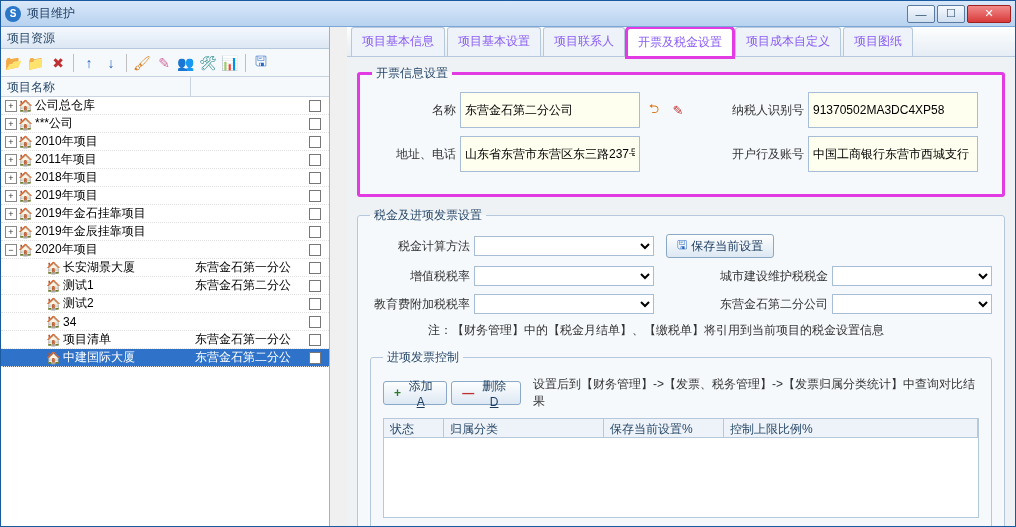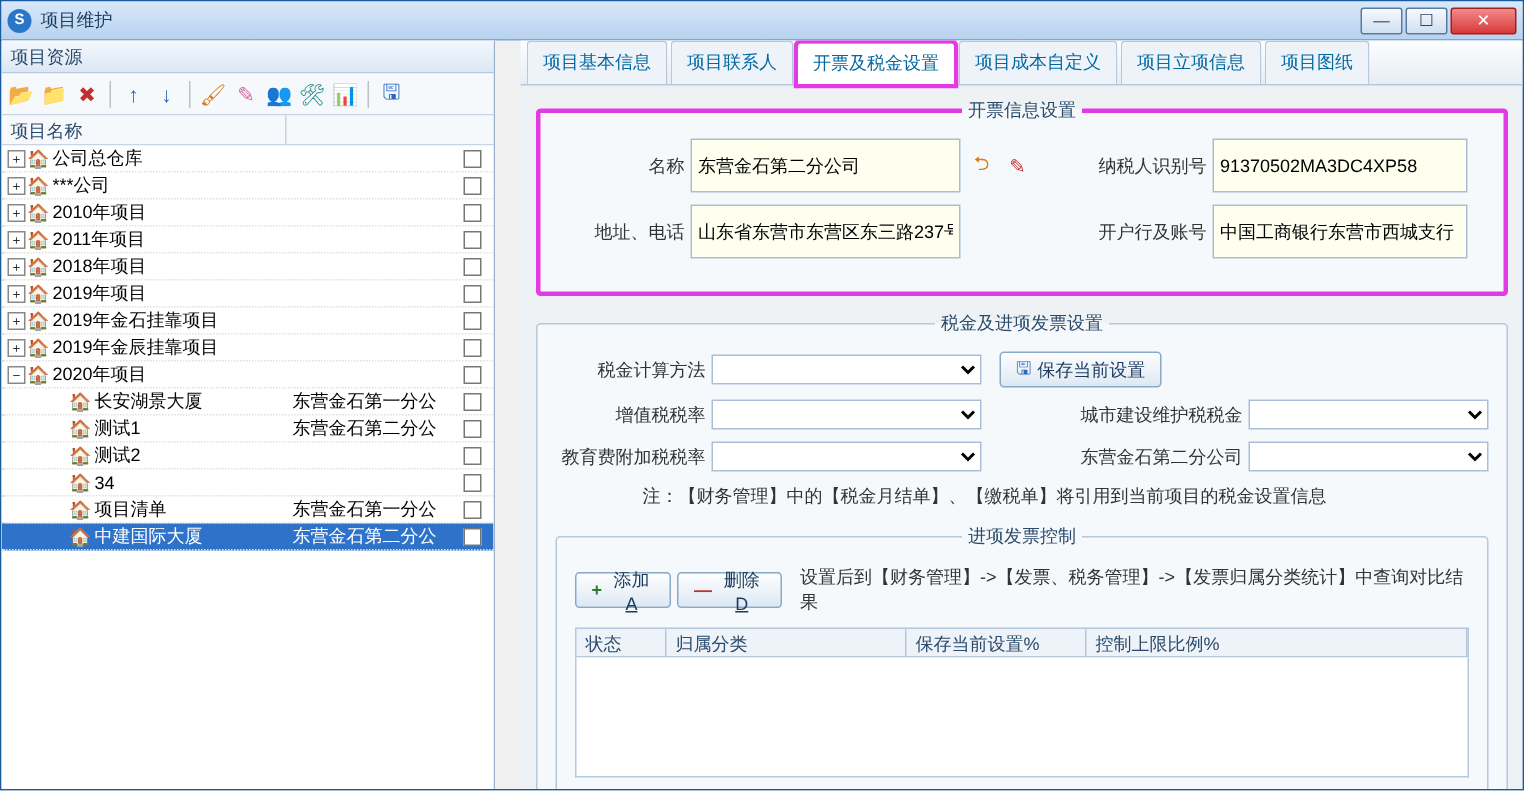--- a/index.html
+++ b/index.html
@@ -34,28 +34,28 @@
   .cell-sub { flex:1; white-space:nowrap; overflow:hidden; padding:0 4px;}
   .cell-done { width:28px; display:flex; justify-content:center;}
   .expander { width:12px; height:12px; border:1px solid #888; display:flex;align-items:center;justify-content:center; font-size:9px; margin-right:2px; background:#fff; color:#333;}
   .indent { display:inline-block; }
   .node-icon { width:14px; height:14px; margin-right:2px; display:inline-flex;align-items:center;justify-content:center;font-size:12px;}
   .chk { width:12px; height:12px; border:1px solid #777; background:#fff; }
 
   
   .right-panel { flex:1; display:flex; flex-direction:column; background:#eef2f5; }
   .tabs { display:flex; height:30px; background:linear-gradient(#fdfefe,#e6edf5); border-bottom:1px solid #b5c8dc; padding-left:4px; align-items:flex-end;}
-  .tab { padding:5px 10px 6px; border:1px solid #b5c8dc; border-bottom:none; background:#eef3f9; margin-right:2px; border-radius:3px 3px 0 0; color:#0369a1; white-space:nowrap; cursor:pointer;}
+  .tab { padding:5px 10px 6px; border:1px solid #b5c8dc; border-bottom:none; background:#eef3f9; margin-right:2px; border-radius:3px 3px 0 0; color:#8b5cf6; white-space:nowrap; cursor:pointer;}
   .tab.active { background:#fff; position:relative; top:1px;}
   .tab.hl { outline:3px solid #e33be3; outline-offset:-1px; }
 
   .form-area { flex:1; padding:8px 10px; overflow:auto;}
   fieldset { border:1px solid #b5c8dc; border-radius:3px; padding:10px 12px 14px; margin-bottom:10px; background:#f6f9fc; }
   fieldset.hl { border:3px solid #e33be3; }
-  legend { padding:0 4px; color:#2a4a6a;text-align:center; }
+  legend { padding:0 4px; color:#2a4a6a; }
 
   .frow { display:flex; align-items:center; margin-bottom:8px; gap:4px;}
   .lbl { text-align:right; color:#333; white-space:nowrap; }
   .inp { height:36px; border:1px solid #a8bed6; background:#fffff0; padding:1px 4px; }
   .sel { height:20px; border:1px solid #a8bed6; background:#fff; }
 
   .mini-icon { width:20px;height:18px;display:inline-flex;align-items:center;justify-content:center;font-size:13px;cursor:pointer;}
 
   .btn { height:24px; border:1px solid #8aa8c8; background:linear-gradient(#fdfefe,#dde8f3); border-radius:3px; padding:0 10px; display:inline-flex; align-items:center; gap:4px; color:#1a3a5e; cursor:pointer;}
   .note { color:#333; margin:4px 0 10px 58px;}
@@ -290,24 +290,24 @@
             <div class="cell-done">
               <span class="chk"></span>
             </div>
           </div>
         </div>
     </div>
 
     <div class="right-panel">
       <div class="tabs" id="tabs">
           <div class="tab">项目基本信息</div>
+          <div class="tab">项目基本设置</div>
           <div class="tab">项目联系人</div>
           <div class="tab active hl">开票及税金设置</div>
           <div class="tab">项目成本自定义</div>
-          <div class="tab">项目立项信息</div>
           <div class="tab">项目图纸</div>
         </div>
 
       <div class="form-area">
 
         <fieldset class="hl">
           <legend>开票信息设置</legend>
           <div class="frow">
             <span class="lbl" style="width:84px">名称</span>
             <input class="inp" style="width: 180px;" value="东营金石第二分公司">

